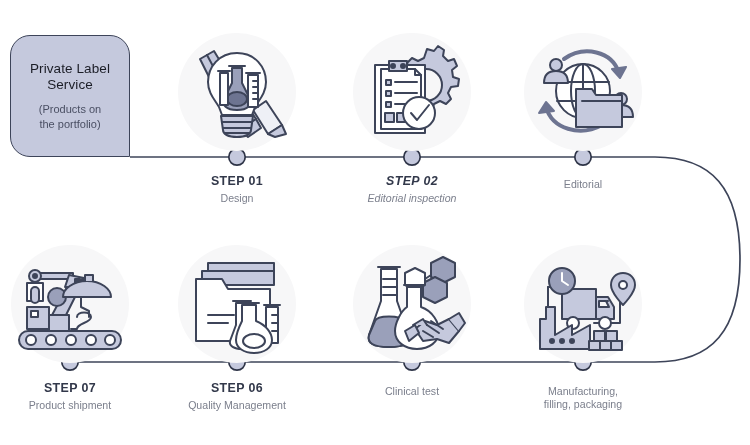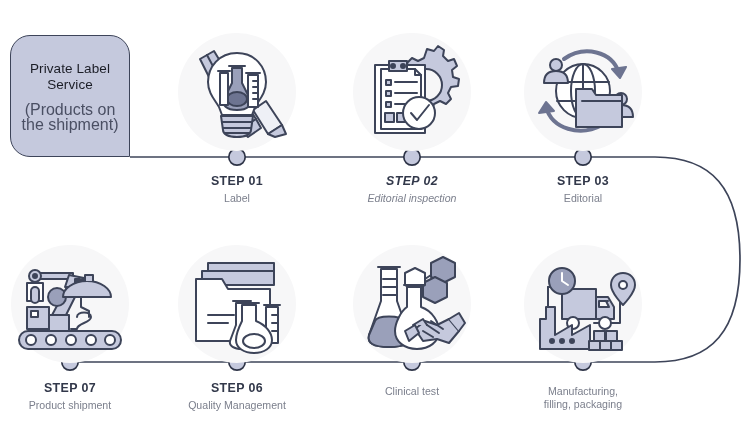--- a/index.html
+++ b/index.html
@@ -49,21 +49,21 @@
   }
   .start-title {
     font-size: 13.5px;
     line-height: 16px;
     color: #1b1d26;
     text-align: center;
     letter-spacing: .1px;
   }
   .start-sub {
     margin-top: 9px;
-    font-size: 16px;
+    font-size: 11px;
     line-height: 15px;
     color: #4a4f63;
     text-align: center;
   }
   .icon-circle {
     position: absolute;
     width: 118px;
     height: 118px;
     margin-left: -59px;
     border-radius: 50%;
@@ -119,21 +119,21 @@
     <circle cx="70" cy="362" r="8.2" fill="#c5c9dd" stroke="#2e3447" stroke-width="1.7"></circle>
   </svg>
 
   <div class="start-card">
     <div class="start-title">
       <span>Private Label</span><br>
       <span>Service</span>
     </div>
     <div class="start-sub">
       <span>(Products on</span><br>
-      <span>the shipment)</span>
+      <span>the portfolio)</span>
     </div>
   </div>
 
   <div class="icon-circle" style="left:237px; top:33px;"></div>
   <svg class="icon-art" style="left:237px; top:33px;" viewBox="0 0 118 118">
     <g stroke="#3d4459" stroke-width="2" fill="none" stroke-linejoin="round" stroke-linecap="round">
 
       <path d="M22 26 L36 18 L54 48 L38 58 Z" fill="#c5c9dd"></path>
       <path d="M29 22 L44 50 M36 50 L46 44"></path>
 
@@ -154,21 +154,21 @@
 
       <path d="M42 40 L50 40 L50 72 L42 72 Z" fill="#ffffff"></path>
       <path d="M40 38 L52 38"></path>
 
       <path d="M70 42 L80 42 L80 74 L70 74 Z" fill="#ffffff"></path>
       <path d="M68 40 L82 40 M80 48 L75 48 M80 54 L75 54 M80 60 L75 60 M80 66 L75 66"></path>
     </g>
   </svg>
   <div class="step-label" style="left:237px; top:174px;">
     <div class="step-num">STEP 01</div>
-    <div class="step-desc">Label</div>
+    <div class="step-desc">Design</div>
   </div>
 
   <div class="icon-circle" style="left:412px; top:33px;"></div>
   <svg class="icon-art" style="left:412px; top:33px;" viewBox="0 0 118 118">
     <g stroke="#3d4459" stroke-width="2" fill="none" stroke-linejoin="round" stroke-linecap="round">
 
       <path d="M74 16 l7 2 l4 -5 l6 4 l-1 6 l5 5 l6 -2 l3 7 l-5 4 l1 7 l6 2 l-1 7 l-7 1 l-3 6 l3 6 l-5 5 l-6 -3 l-6 3 l-2 6 l-7 -1 l-1 -6 l-6 -3 l-6 3 l-5 -5 l3 -6 l-3 -6 l-6 -2 l1 -7 l6 -2 l2 -6 l-3 -6 l5 -5 l6 3 l6 -3 Z" fill="#c5c9dd"></path>
       <circle cx="73" cy="52" r="16" fill="#f7f7f8"></circle>
 
       <path d="M22 32 L72 32 L72 100 L22 100 Z" fill="#ffffff"></path>
@@ -218,21 +218,20 @@
       <path d="M20 50 C20 41 25 38 32 38 C39 38 44 41 44 50 Z" fill="#c5c9dd"></path>
 
       <circle cx="97" cy="66" r="6" fill="#c5c9dd"></circle>
       <path d="M85 84 C85 75 90 72 97 72 C104 72 109 75 109 84 Z" fill="#c5c9dd"></path>
 
       <path d="M52 56 L68 56 L72 62 L98 62 L98 94 L52 94 Z" fill="#c5c9dd"></path>
       <path d="M58 68 L98 68"></path>
     </g>
   </svg>
   <div class="step-label" style="left:583px; top:174px;">
-    <div class="step-num">STEP 03</div>
     <div class="step-desc">Editorial</div>
   </div>
 
   <div class="icon-circle" style="left:583px; top:245px;"></div>
   <svg class="icon-art" style="left:583px; top:245px;" viewBox="0 0 118 118">
     <g stroke="#3d4459" stroke-width="2" fill="none" stroke-linejoin="round" stroke-linecap="round">
 
       <path d="M24 42 L24 62 M24 62 L24 82" stroke="#3d4459"></path>
       <path d="M24 42 L40 42"></path>
       <path d="M96 50 L96 78 L70 78"></path>

